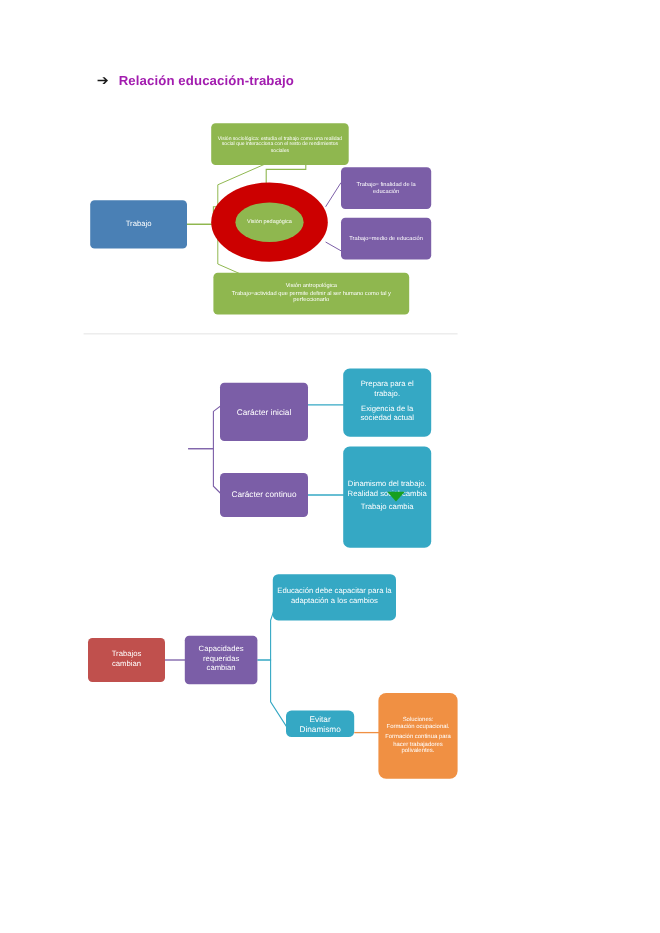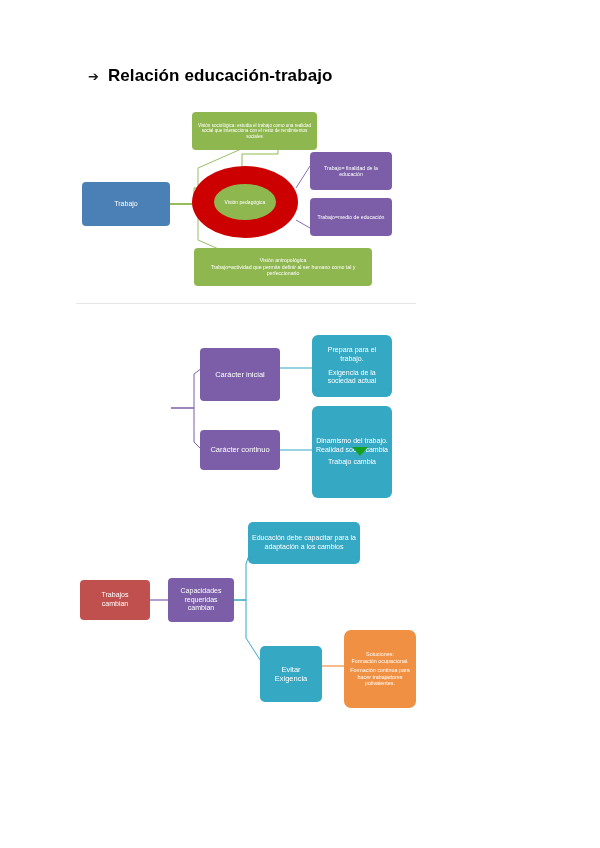--- a/index.html
+++ b/index.html
@@ -20,21 +20,21 @@
   .heading{
     position:absolute;left:88px;top:66px;
     display:flex;align-items:center;gap:9px;
     color:#111111;
   }
   .heading .arrow{
     font-size:13px;line-height:1;color:#1a1a1a;
     font-family:"DejaVu Sans", sans-serif;
   }
   .heading .htext{
-    font-size:17px;font-weight:bold;letter-spacing:.1px;color:#000000;
+    font-size:12px;font-weight:bold;letter-spacing:.1px;color:#a21caf;
     white-space:nowrap;
   }
 
   
   .figure{position:absolute;background:#ffffff;}
   .fig-sep{
     position:absolute;height:1px;background:#e6e6e6;
   }
 
   
@@ -221,24 +221,24 @@
         <p>cambian</p>
       </div>
     </div>
 
     <div class="node teal" style="left:170px;top:4px;width:112px;height:42px;font-size:7px;border-radius:5px;">
       <div class="lines">
         <p>Educación debe capacitar para la adaptación a los cambios</p>
       </div>
     </div>
 
-    <div class="node teal" style="left:182px;top:128px;width:62px;height:56px;font-size:7.5px;border-radius:5px;">
+    <div class="node teal" style="left:182px;top:128px;width:62px;height:24px;font-size:7.5px;border-radius:5px;">
       <div class="lines">
         <p>Evitar</p>
-        <p>Exigencia</p>
+        <p>Dinamismo</p>
       </div>
     </div>
 
     <div class="node orange" style="left:266px;top:112px;width:72px;height:78px;font-size:5.4px;border-radius:7px;">
       <div class="lines">
         <p>Soluciones:</p>
         <p>Formación ocupacional.</p>
         <p style="height:3px"></p>
         <p>Formación continua para hacer trabajadores polivalentes.</p>
       </div>

